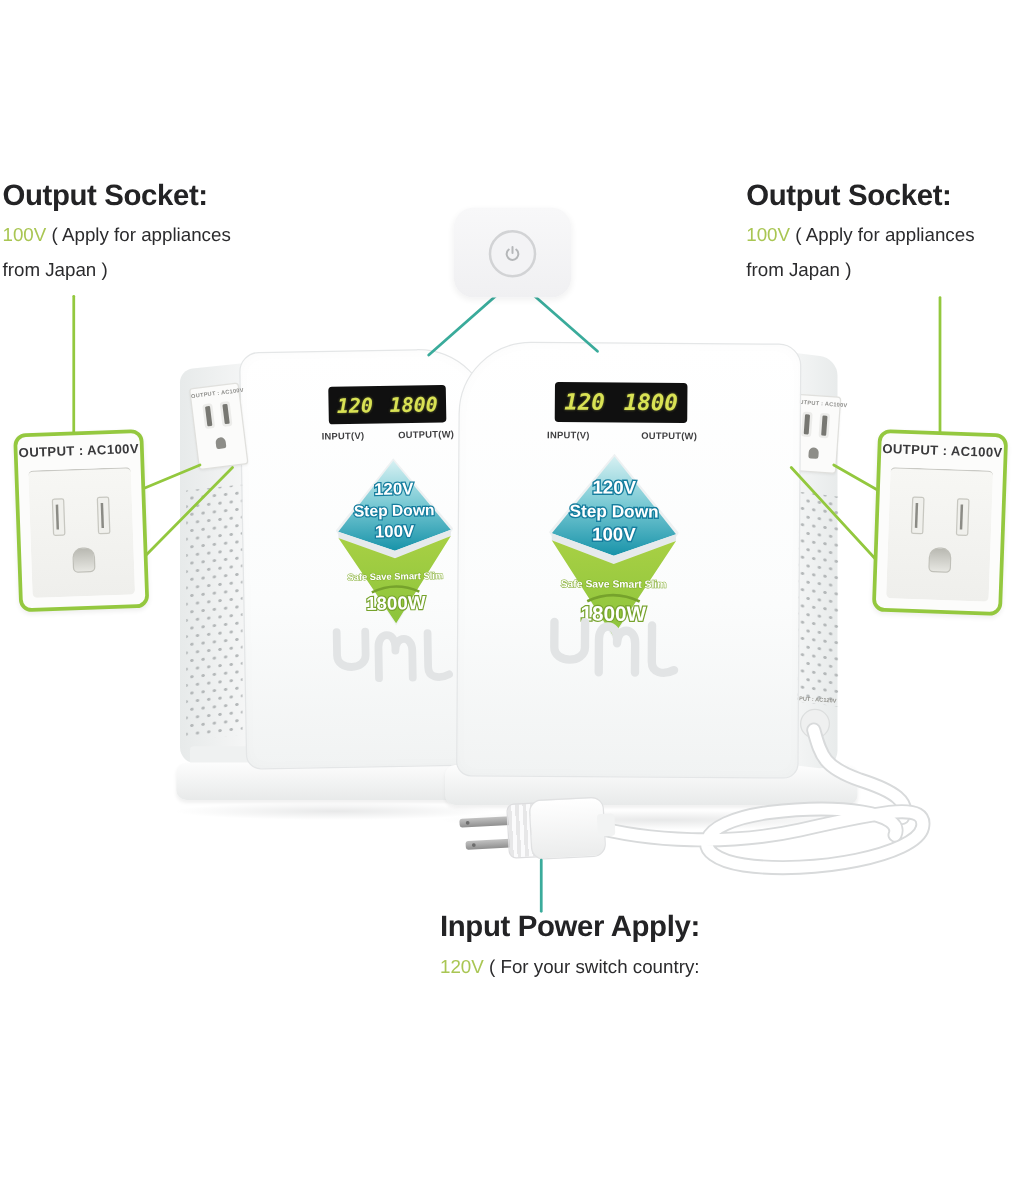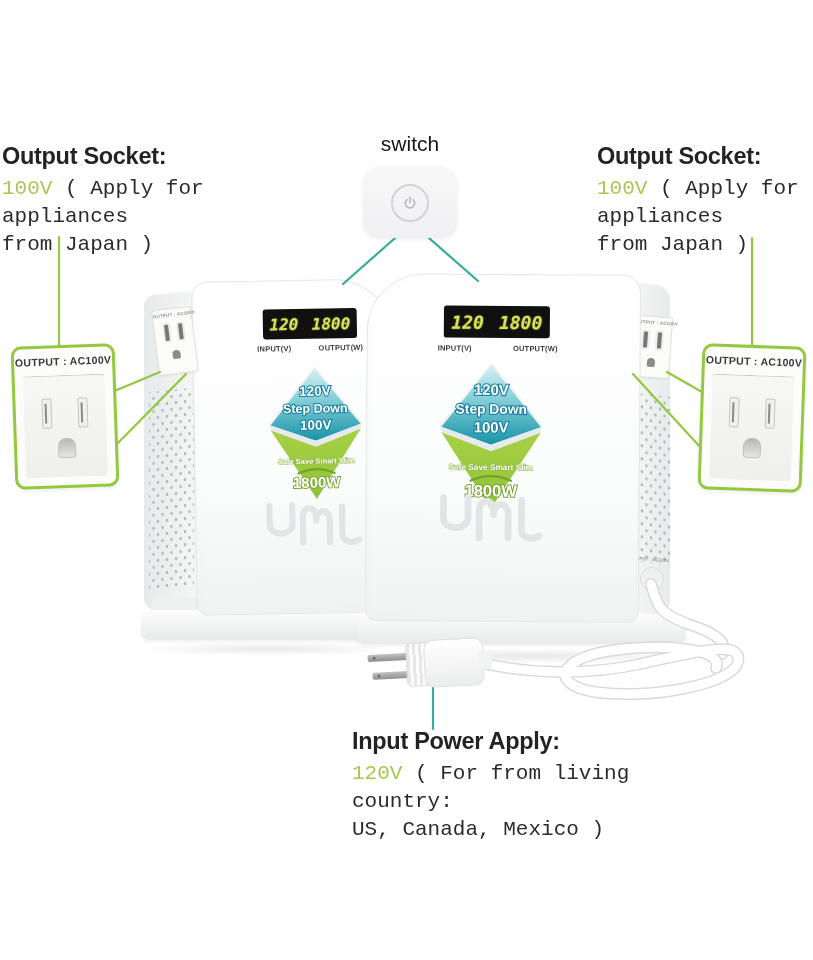--- a/index.html
+++ b/index.html
@@ -5,21 +5,21 @@
   html,body{margin:0;padding:0;background:#fff;}
   .canvas{position:relative;width:813px;height:960px;background:#ffffff;overflow:hidden;
           font-family:"Liberation Sans",sans-serif;}
 
   
   .callout-text{position:absolute;color:#28282a;}
   .ct-left{left:2px;top:143px;width:245px;}
   .ct-right{left:597px;top:143px;width:216px;}
   .ct-bottom{left:352px;top:728px;width:280px;}
   .ct-title{font-size:23.5px;font-weight:700;letter-spacing:-0.3px;margin:0 0 5px 0;color:#232325;}
-  .ct-line{font-size:21px;line-height:28px;font-weight:400;color:#2b2b2d;font-family:Liberation Mono, monospace;}
+  .ct-line{font-size:15px;line-height:28px;font-weight:400;color:#2b2b2d;}
   .voltage{color:#a9c653;font-weight:400;}
   .switch-label{position:absolute;left:338px;top:132px;width:144px;text-align:center;
                 font-size:21px;color:#161616;}
 
   
   .switch-btn{position:absolute;left:363px;top:166px;width:94px;height:72px;border-radius:16px;
               background:linear-gradient(180deg,#f8f8f9,#f0f0f2);box-shadow:0 2px 5px rgba(0,0,0,.06);z-index:6;}
   .switch-ring{position:absolute;left:28px;top:18px;width:34px;height:34px;border-radius:50%;
                border:2px solid #d2d3d5;background:#f3f3f5;display:flex;align-items:center;justify-content:center;}
   .switch-ring svg{width:16px;height:16px;stroke:#b5b7b9;fill:none;stroke-width:2.4;stroke-linecap:round;}
@@ -280,21 +280,20 @@
   </div>
   <div class="outlet-box ob-right">
     <div class="outlet-label">OUTPUT : AC100V</div>
     <div class="outlet-face">
       <span class="slot slot-l"></span>
       <span class="slot slot-r"></span>
       <span class="ground-hole"></span>
     </div>
   </div>
 
-  <div class="switch-label">switch</div>
   <div class="switch-btn">
     <div class="switch-ring">
       <svg viewBox="0 0 24 24">
           <path d="M12 4v7"></path>
           <path d="M7.5 7a7 7 0 1 0 9 0"></path>
         </svg>
     </div>
   </div>
 
   <div class="callout-text ct-left">
@@ -312,18 +311,17 @@
       <span class="voltage">100V</span>
       <span>( Apply for appliances</span>
     </div>
     <div class="ct-line">from Japan )</div>
   </div>
 
   <div class="callout-text ct-bottom">
     <p class="ct-title">Input Power Apply:</p>
     <div class="ct-line">
       <span class="voltage">120V</span>
-      <span>( For from living country:</span>
-    </div>
-    <div class="ct-line">US, Canada, Mexico )</div>
+      <span>( For your switch country:</span>
+    </div>
   </div>
 
 </div>
 
 </body></html>

